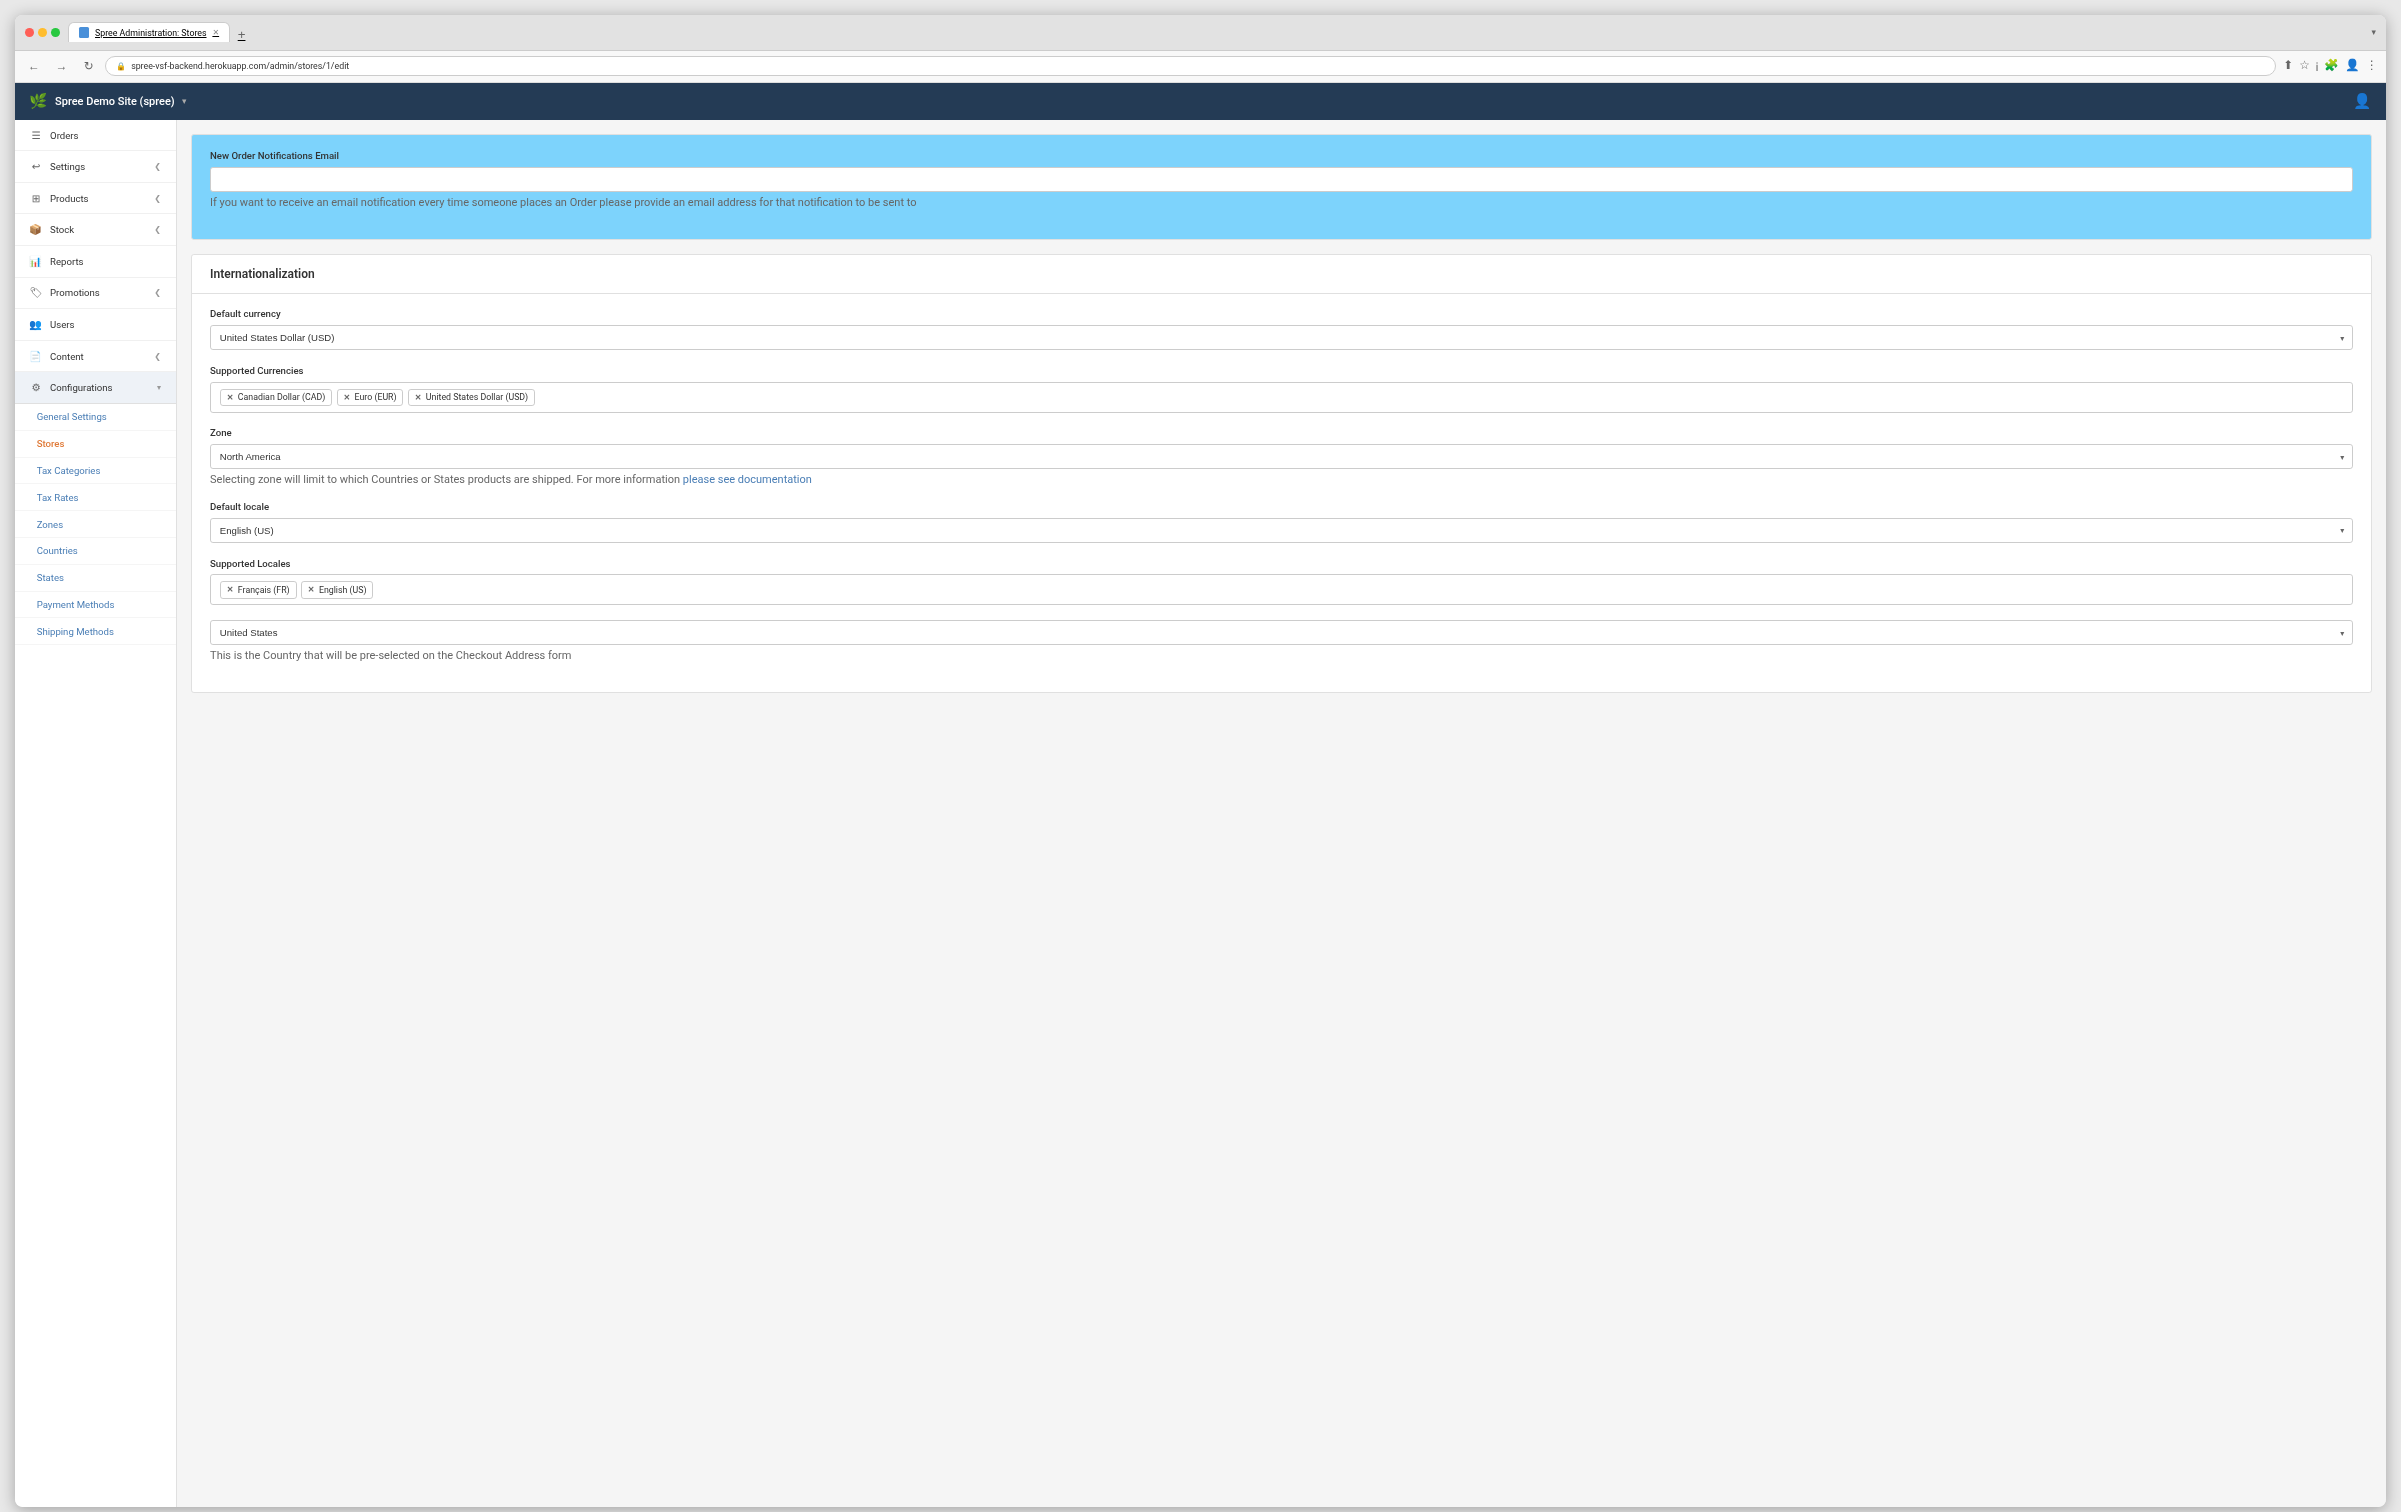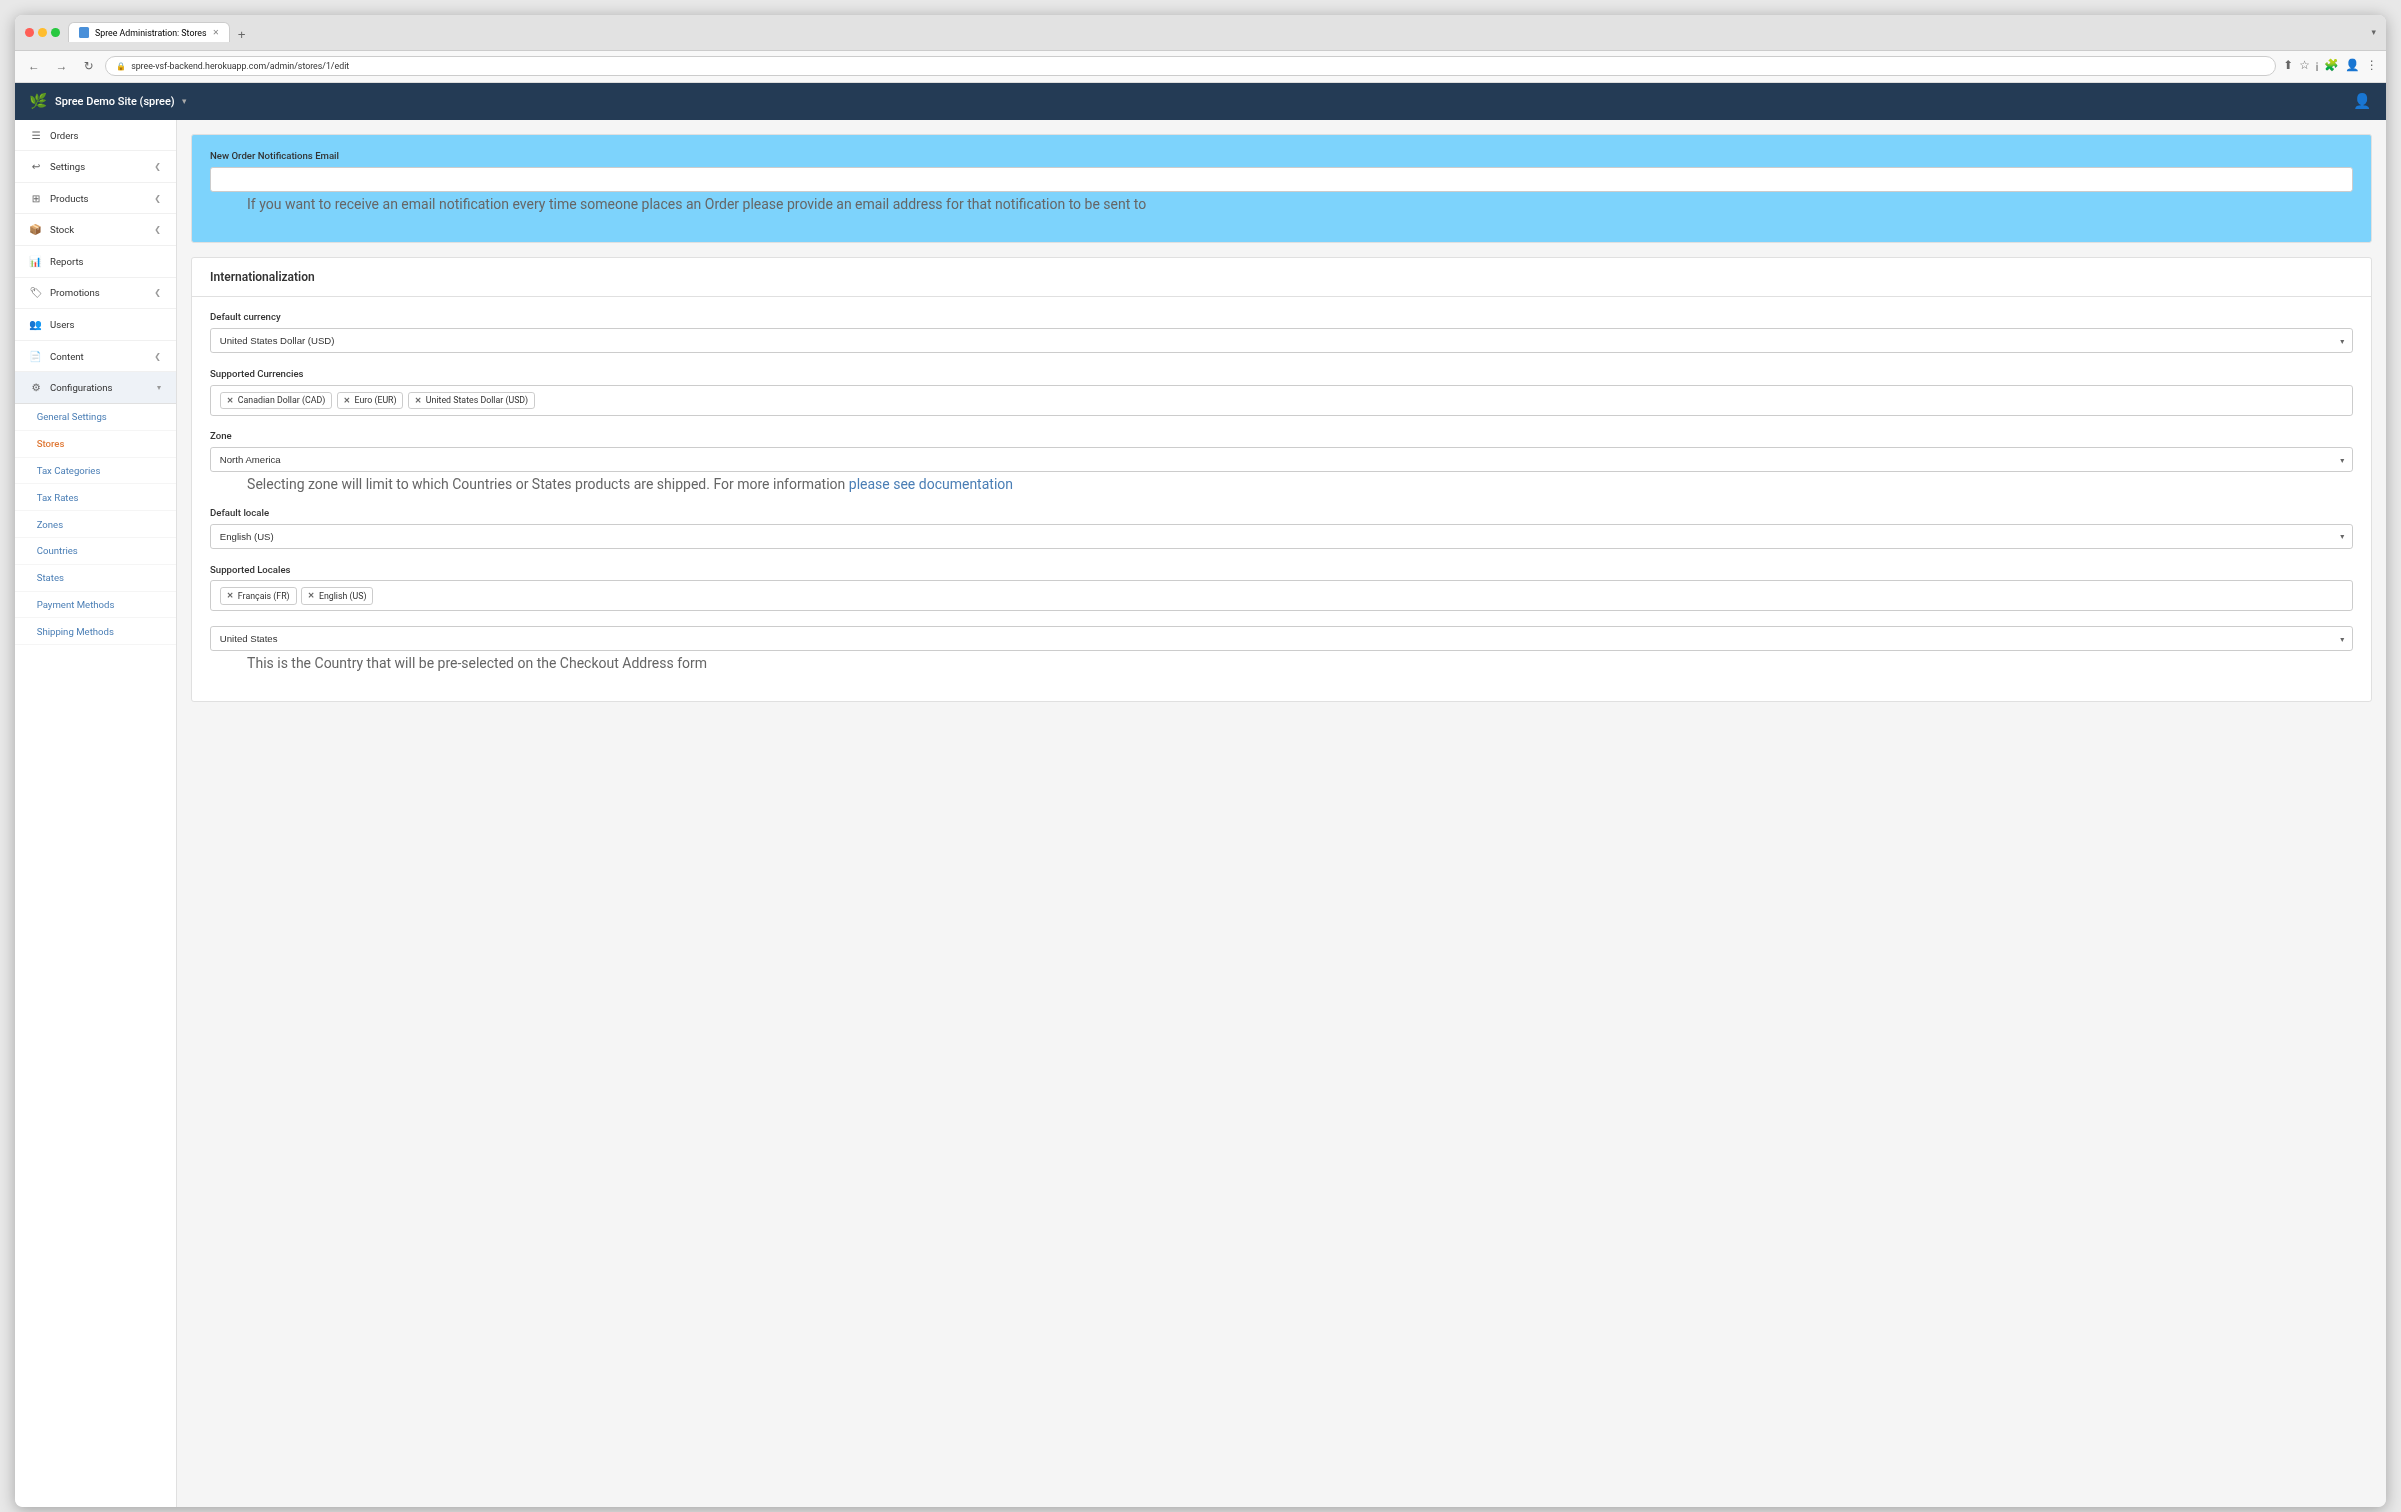--- a/index.html
+++ b/index.html
@@ -24,20 +24,21 @@
     .traffic-lights { display: flex; gap: 4.4px; }
     .tl { width: 8.8px; height: 8.8px; border-radius: 50%; }
     .tl-red { background: #ff5f57; }
     .tl-yellow { background: #ffbd2e; }
     .tl-green { background: #28c840; }
     .browser-tabs {
       display: flex;
       align-items: flex-end;
       gap: 2.9px;
       flex: 1;
+      text-decoration: underline;
     }
     .browser-tab {
       background: #fff;
       border-radius: 5.9px 5.9px 0 0;
       padding: 4.4px 10.3px;
       font-size: 8.8px;
       display: flex;
       align-items: center;
       gap: 5.9px;
       border: 0.7px solid #ccc;
@@ -187,24 +188,23 @@
     }
     .form-input {
       width: 100%;
       padding: 5.9px 8.8px;
       border: 0.7px solid #ccc;
       border-radius: 2.9px;
       font-size: 9.6px;
       color: #333;
     }
     .form-hint {
-      font-size: 14px;
+      font-size: 11px;
       color: #666;
       margin-top: 4.4px;
-      margin-left: 37px;
     }
     .form-hint a { color: #4a7eb5; text-decoration: none; }
 
     
     .form-select-wrapper { position: relative; }
     .form-select {
       width: 100%;
       padding: 5.9px 26.5px 5.9px 8.8px;
       border: 0.7px solid #ccc;
       border-radius: 2.9px;

